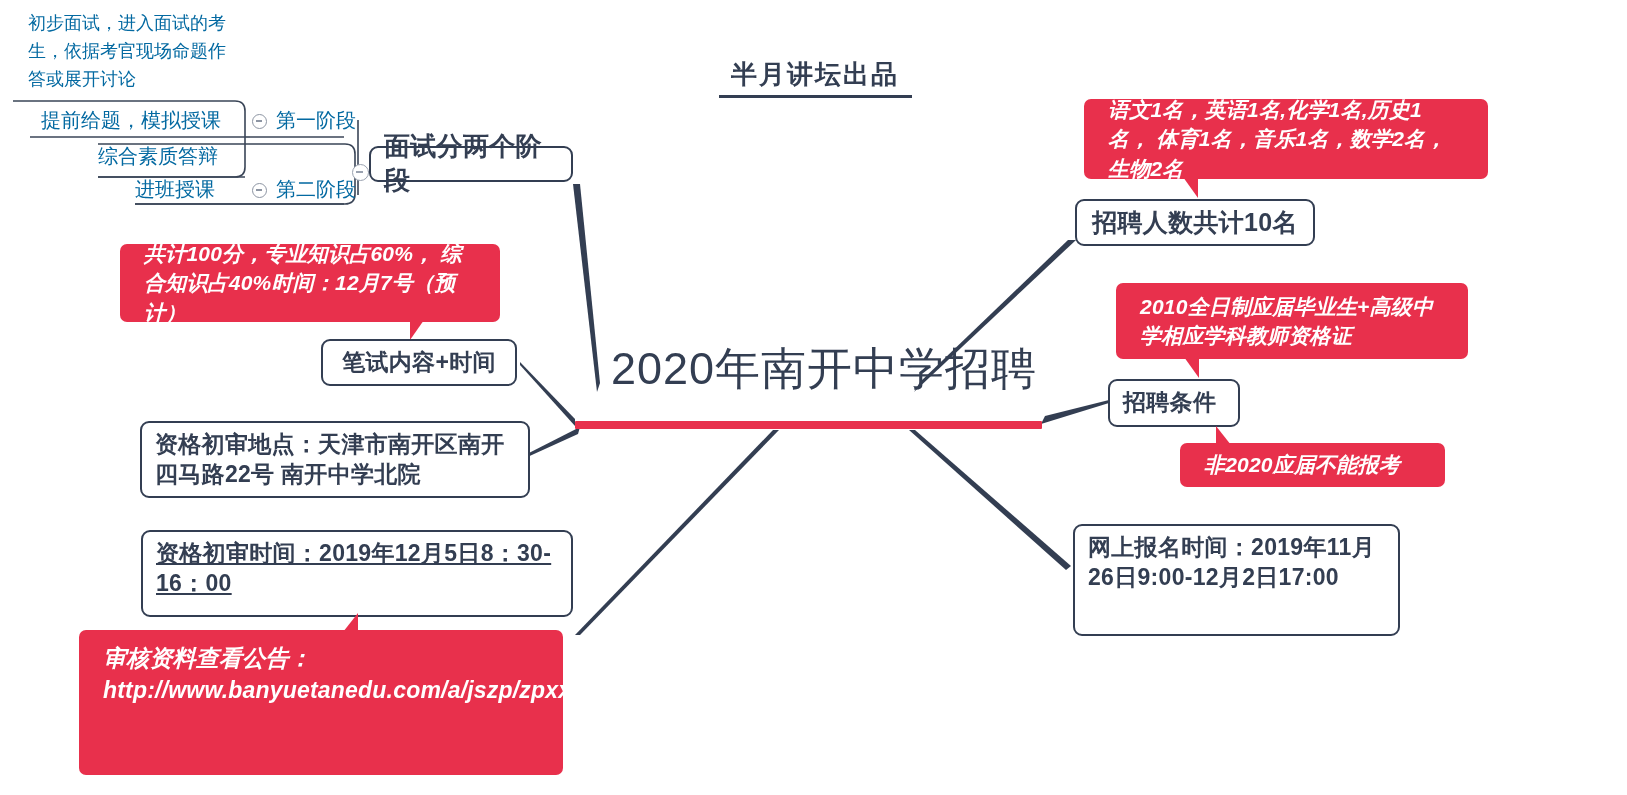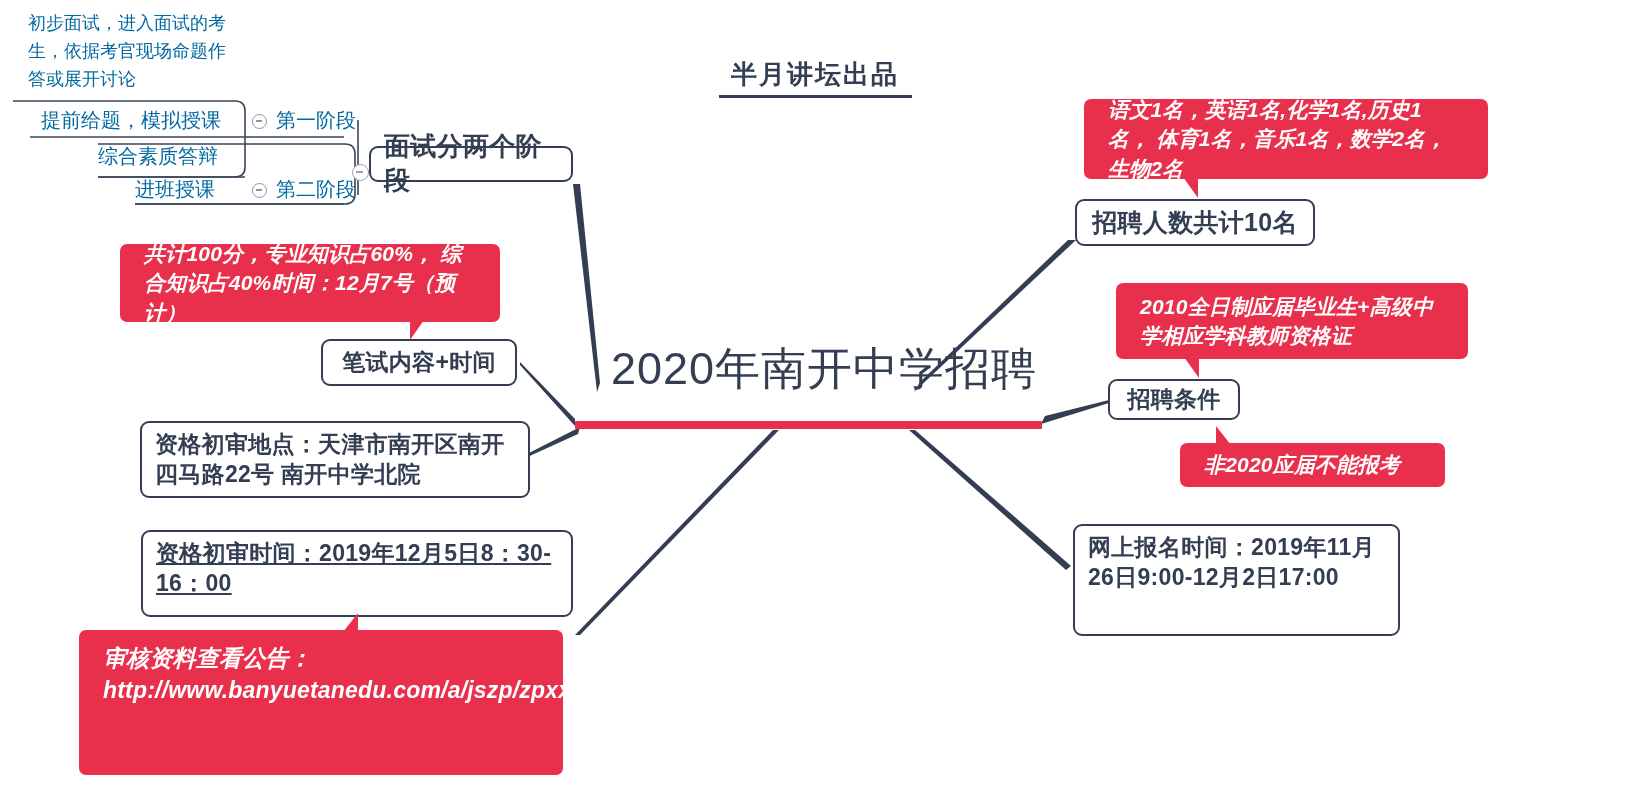--- a/index.html
+++ b/index.html
@@ -182,21 +182,21 @@
 
   <div class="node" style="left:1075px;top:199px;width:240px;height:47px;font-size:25px;justify-content:center;">
     <span>招聘人数共计10名</span>
   </div>
 
   <div class="callout" style="left:1116px;top:283px;width:352px;height:76px;font-size:21px;">
     <span>2010全日制应届毕业生+高级中学相应学科教师资格证</span>
     <span class="tail" style="left:68px;bottom:-19px;border-width:21px 0 0 15px;border-color:#e8304c transparent transparent transparent;"></span>
   </div>
 
-  <div class="node" style="left:1108px;top:379px;width:132px;height:41px;font-size:23px;justify-content:center;">
+  <div class="node" style="left:1108px;top:379px;width:132px;height:48px;font-size:23px;justify-content:flex-start;">
     <span>招聘条件</span>
   </div>
 
   <div class="callout" style="left:1180px;top:443px;width:265px;height:44px;font-size:21px;">
     <span>非2020应届不能报考</span>
     <span class="tail" style="left:36px;top:-17px;border-width:0 15px 19px 0;border-color:transparent transparent #e8304c transparent;"></span>
   </div>
 
   <div class="node multiline" style="left:1073px;top:524px;width:327px;height:112px;font-size:23px;">
     <span>网上报名时间：2019年11月26日9:00-12月2日17:00</span>

